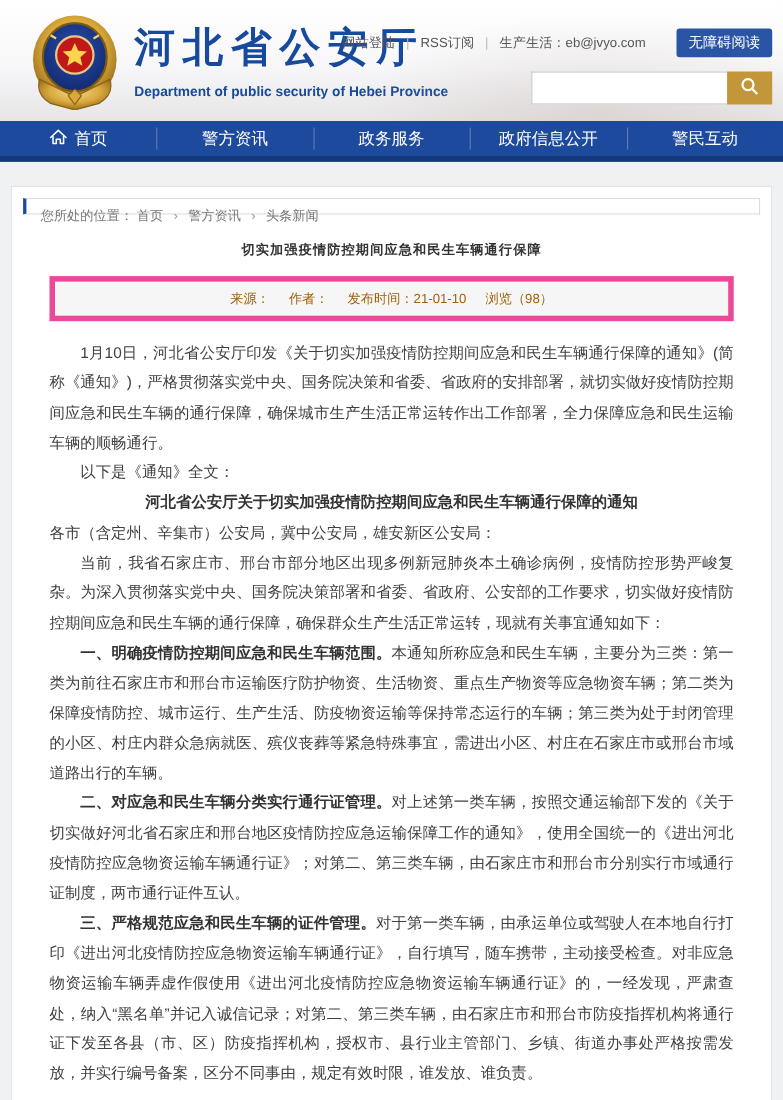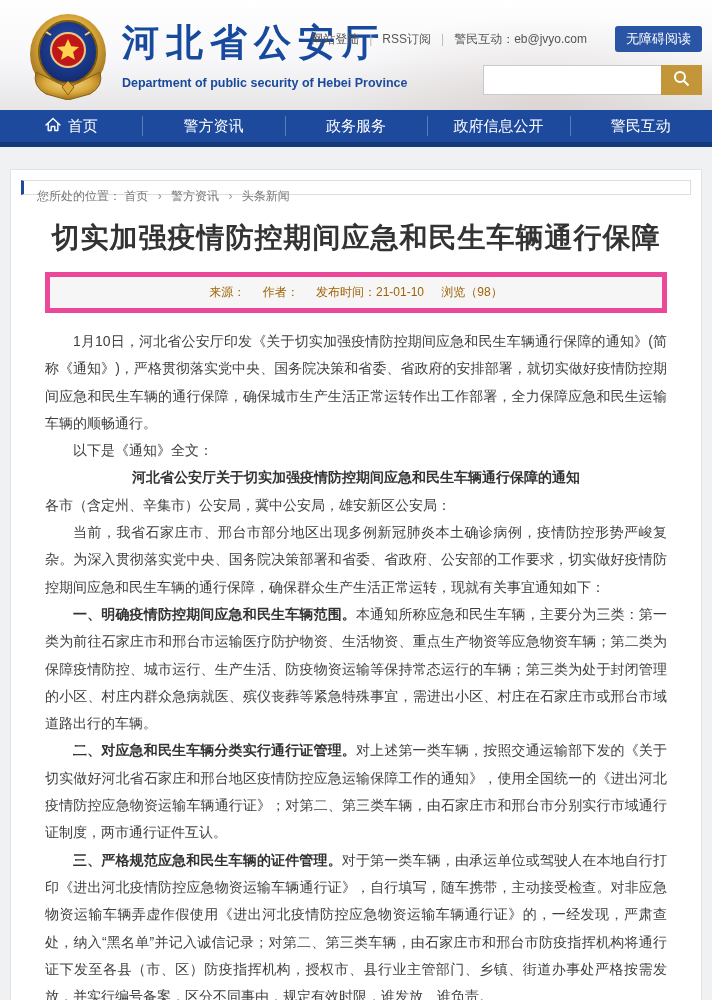--- a/index.html
+++ b/index.html
@@ -62,21 +62,21 @@
     padding-bottom:30px; min-height:820px;
   }
   .breadcrumb {
     margin:10px; height:15px; line-height:31px; border:1px solid #ddd;
     border-left:3px solid #1e4a9e; font-size:12px; color:#777; padding-left:13px;
     background:#fff;
   }
   .breadcrumb a { color:#777; text-decoration:none; }
   .breadcrumb .bsep { margin:0 6px; color:#999; }
   .article-title {
-    text-align:center; font-size:28px; font-weight:bold; color:#333;
+    text-align:center; font-size:12px; font-weight:bold; color:#333;
     margin:24px 34px 15px; letter-spacing:1px;
   }
   .meta-bar {
     margin:2px 34px; background:#f6f6f6; border:5px solid #ec4899;
     text-align:center; font-size:12px; color:#a16207; padding:7px 0;
   }
   .meta-bar span { margin:0 7px; }
   .article-body {
     margin:15px 34px 0; font-size:14px; color:#404040; line-height:1.95;
     text-align:justify;
@@ -116,21 +116,21 @@
   <div class="title-block">
     <div class="site-title">河北省公安厅</div>
     <div class="site-subtitle">Department of public security of Hebei Province</div>
   </div>
   <div class="header-right">
     <div class="top-links">
       <a href="#">网站登陆</a>
       <span class="sep">|</span>
       <a href="#">RSS订阅</a>
       <span class="sep">|</span>
-      <span>警民互动：eb@jvyo.com</span>
+      <span>生产生活：eb@jvyo.com</span>
       <button class="access-btn">无障碍阅读</button>
     </div>
     <div class="search-row">
       <input class="search-input" type="text" placeholder="" style="">
       <button class="search-btn">
         <span>
           <svg width="17" height="17" viewBox="0 0 17 17">
               <circle cx="7" cy="7" r="5" fill="none" stroke="#fff" stroke-width="2"></circle>
               <line x1="11" y1="11" x2="15.5" y2="15.5" stroke="#fff" stroke-width="2"></line>
             </svg>

